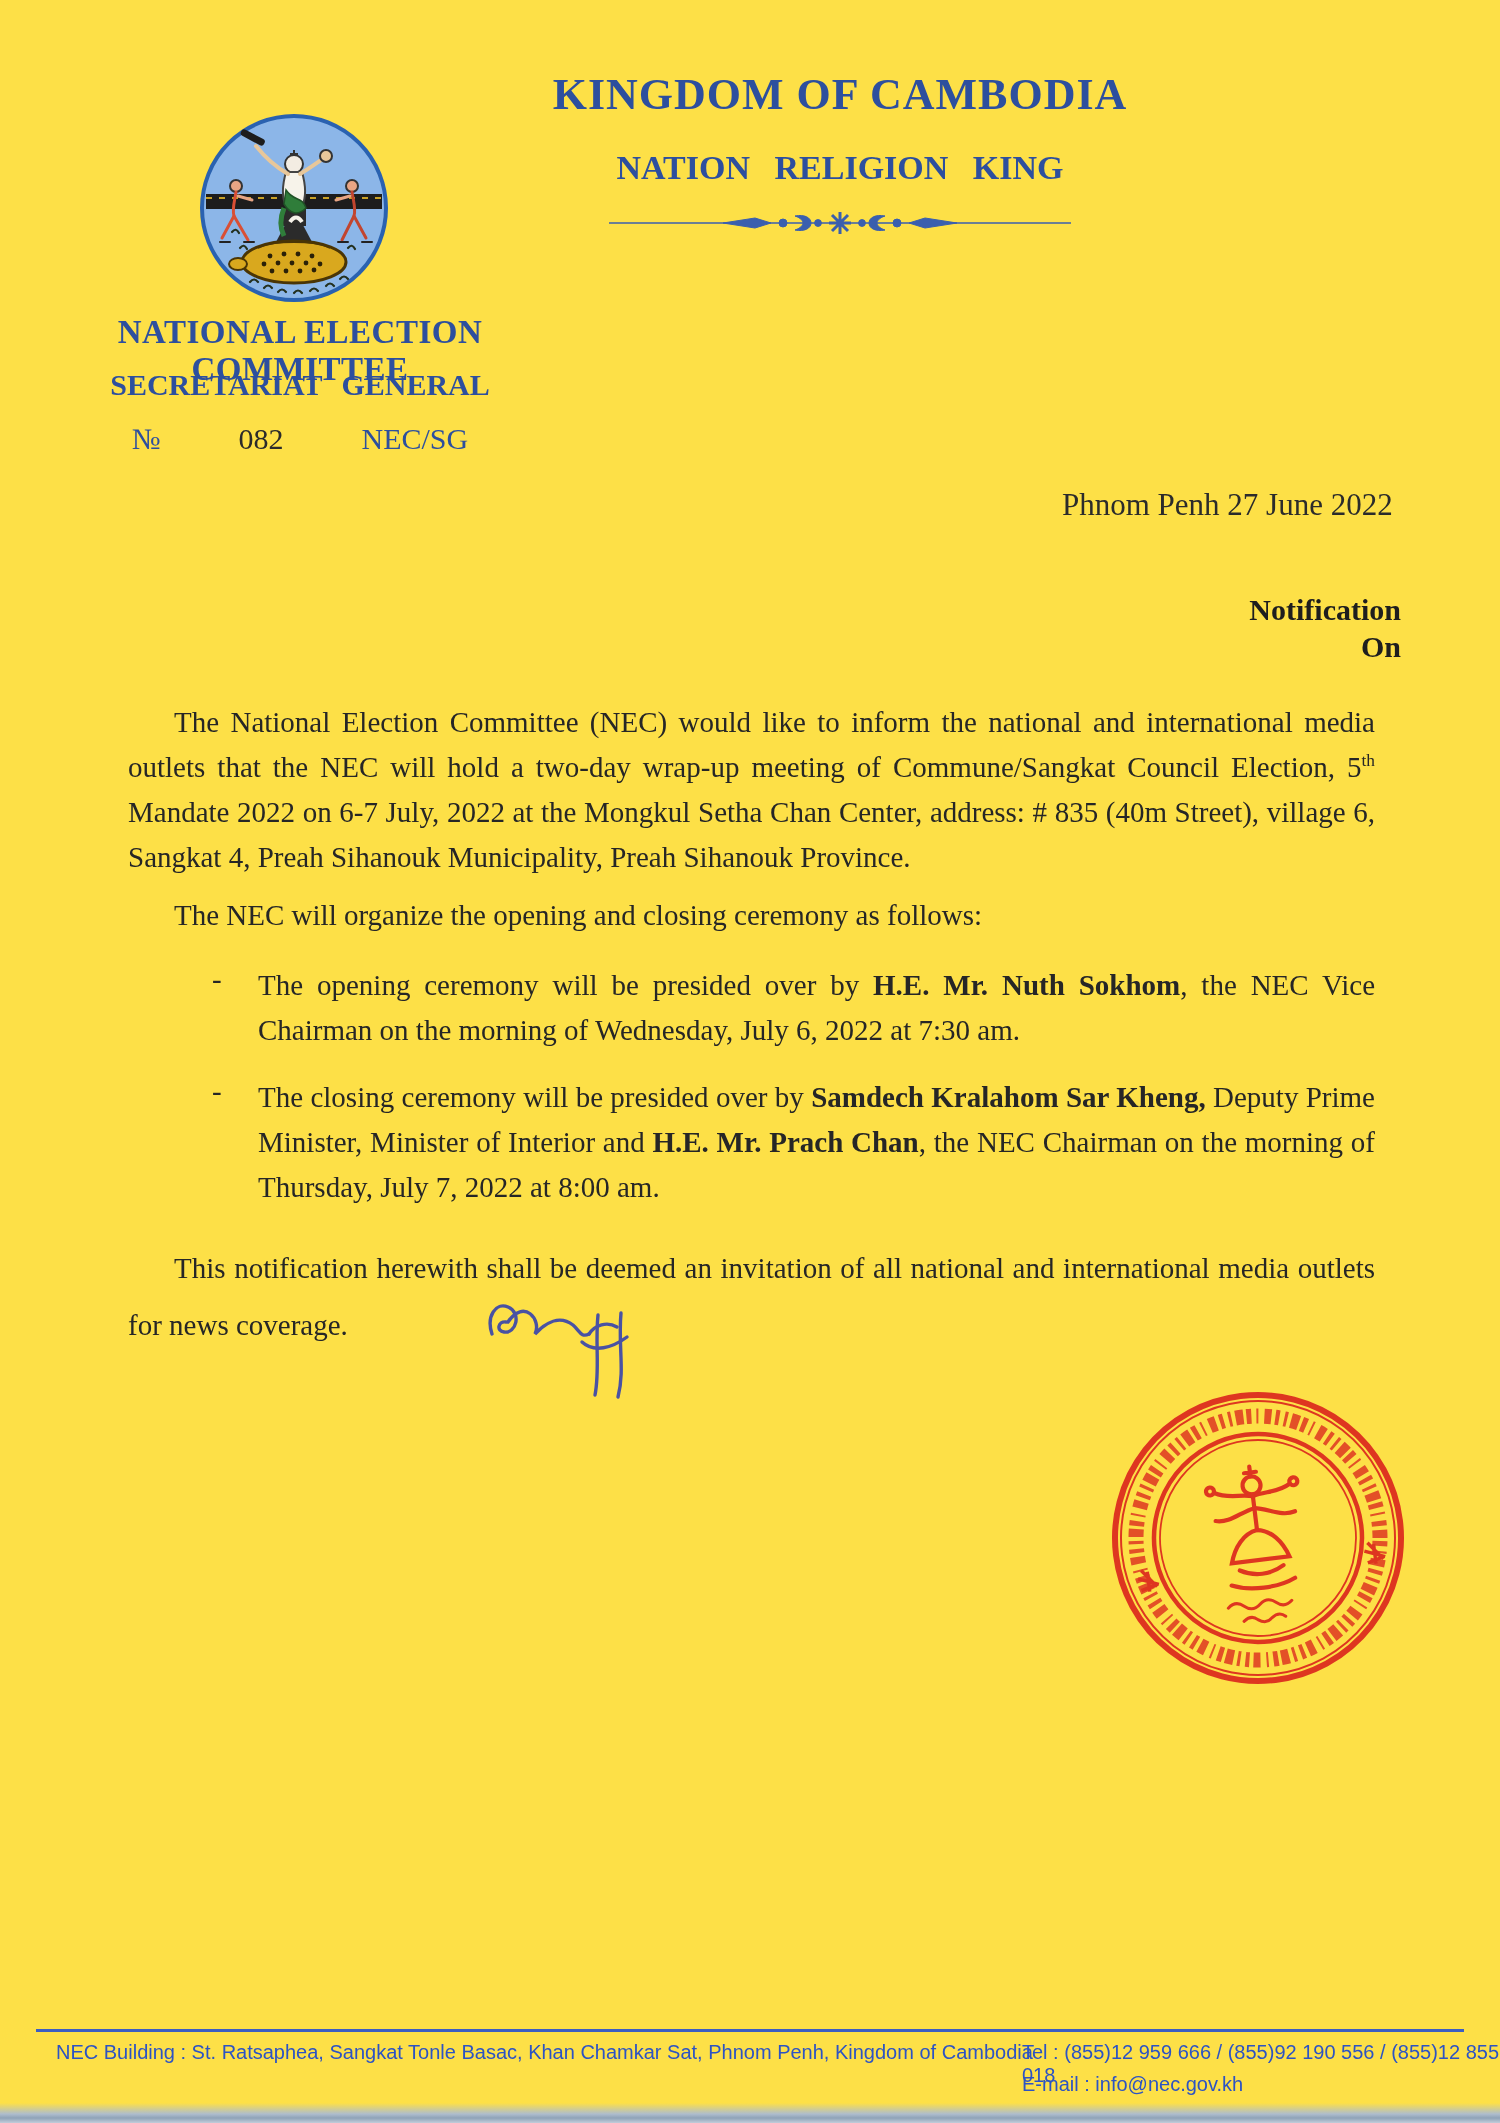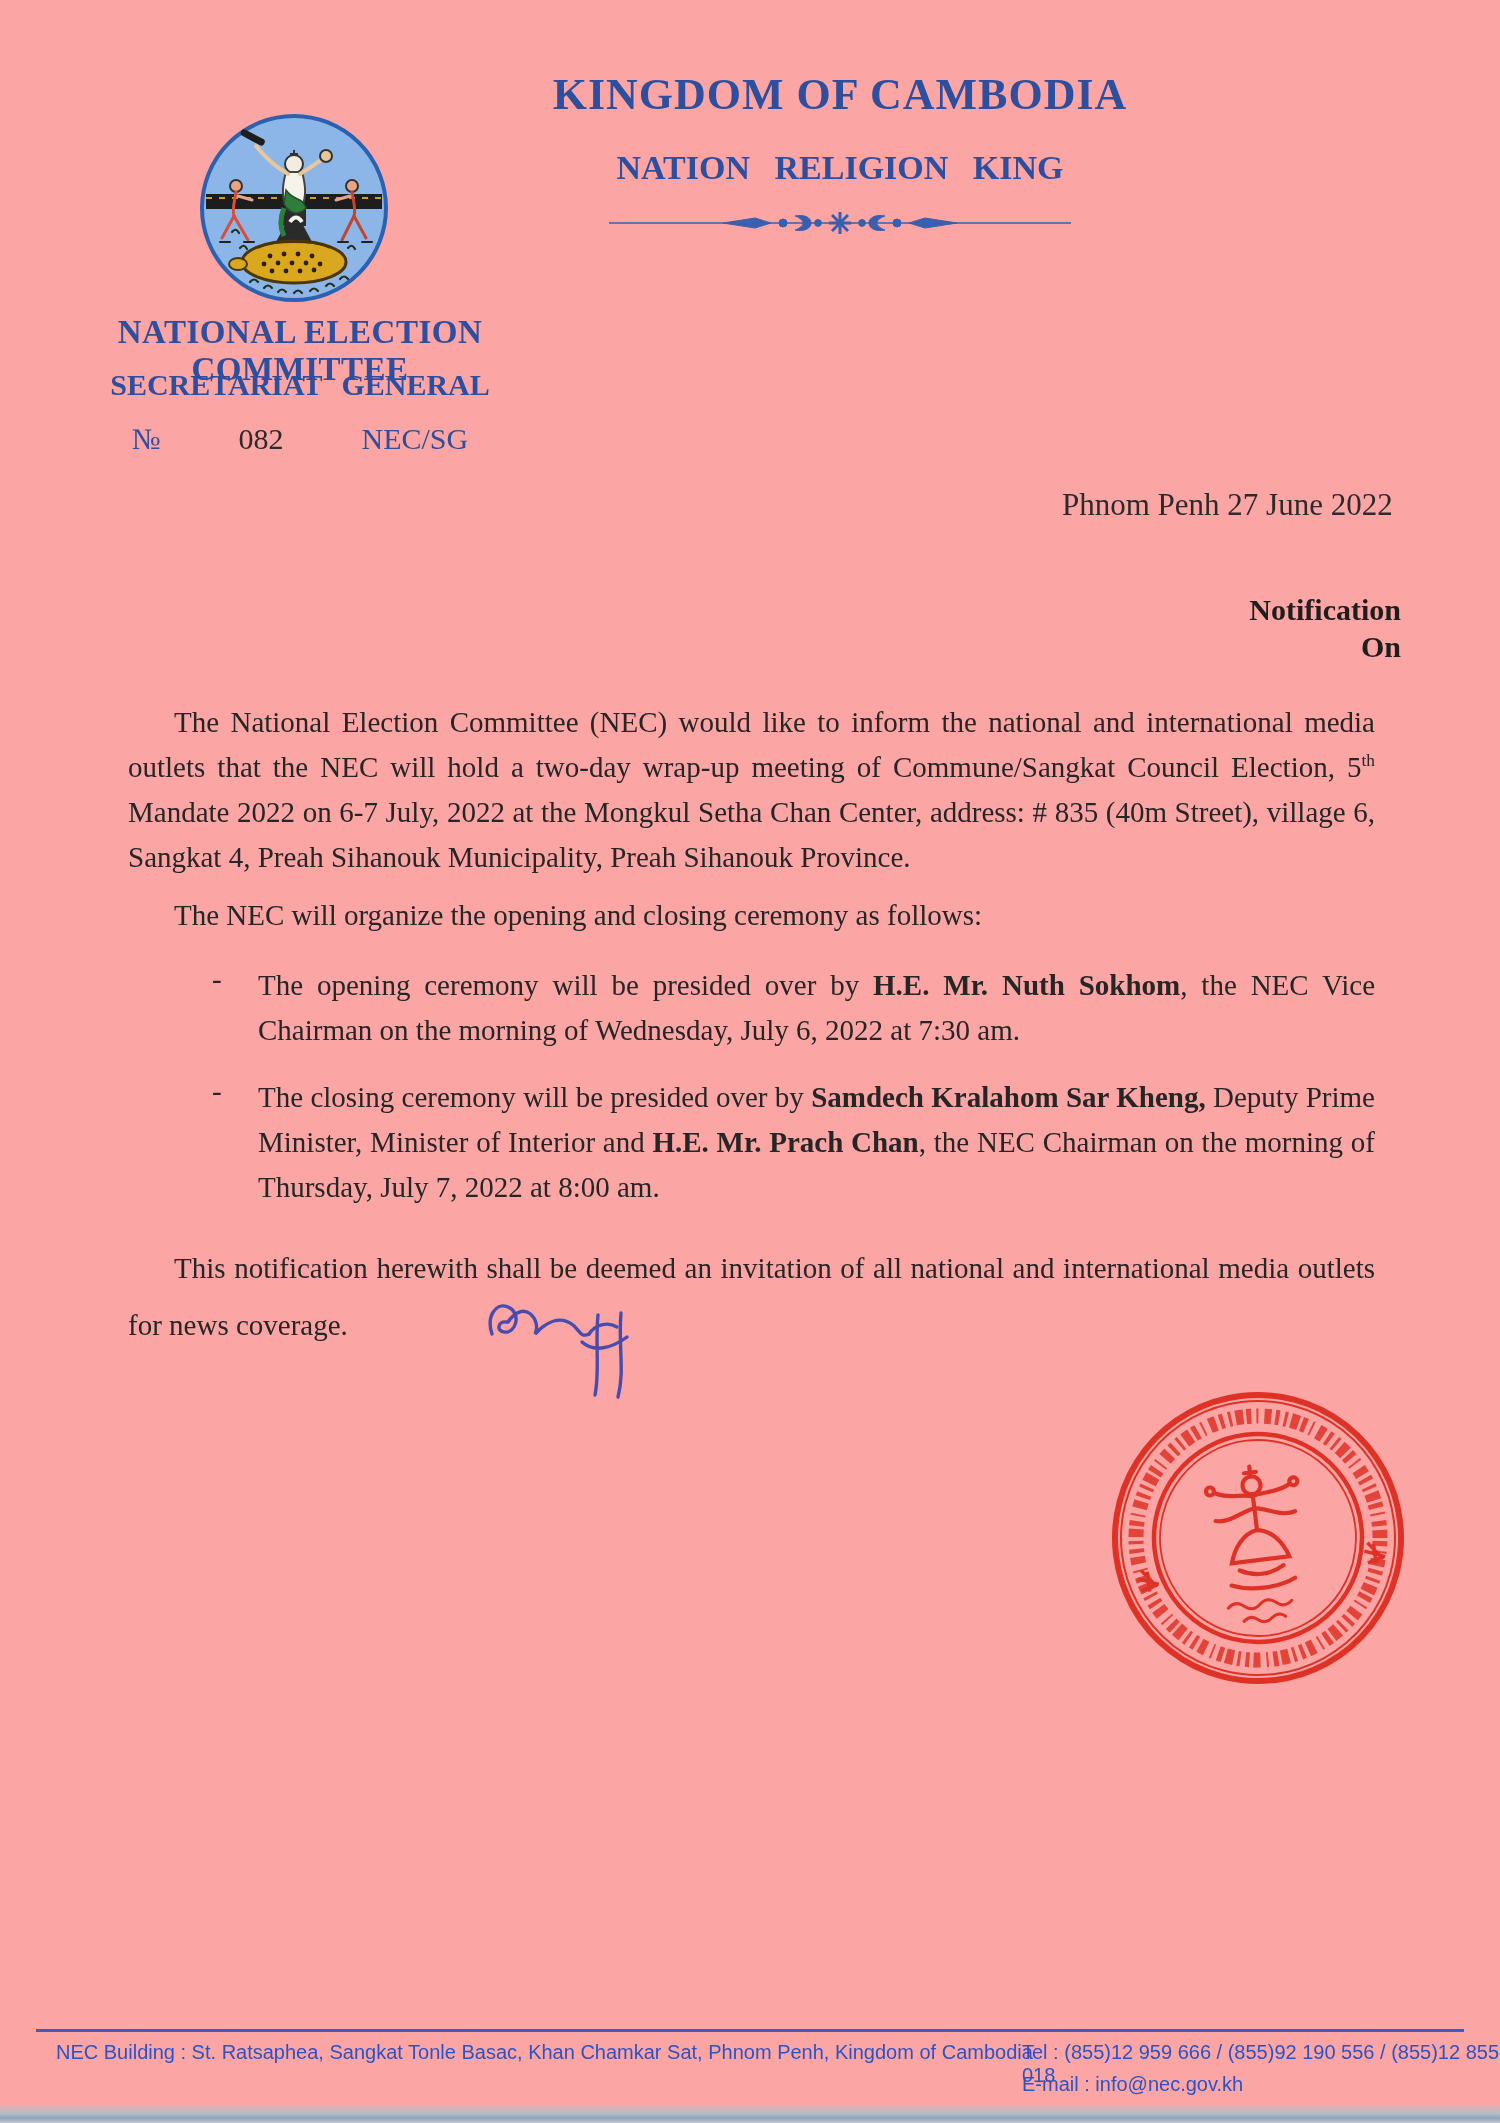--- a/index.html
+++ b/index.html
@@ -1,18 +1,18 @@
 <!DOCTYPE html>
 <html><head>
 <meta charset="utf-8">
 <style>
   html,body{margin:0;padding:0;background:#e8e8e8;}
   .page{
     position:relative; width:1500px; height:2123px; margin:0 auto;
-    background:#fca5a5; overflow:hidden;
+    background:#fde047; overflow:hidden;
     font-family:"Liberation Serif","DejaVu Serif",serif; color:#262626;
   }
   .abs{position:absolute;}
   .blue{color:#2d4f9e;}
   .b{font-weight:700;}
   sup{font-size:0.6em; line-height:0; vertical-align:super;}
 
   
   .hdr{left:540px; top:72px; width:600px; text-align:center;}
   .kingdom{font-size:44px; font-weight:700; letter-spacing:1px; line-height:46px;}

